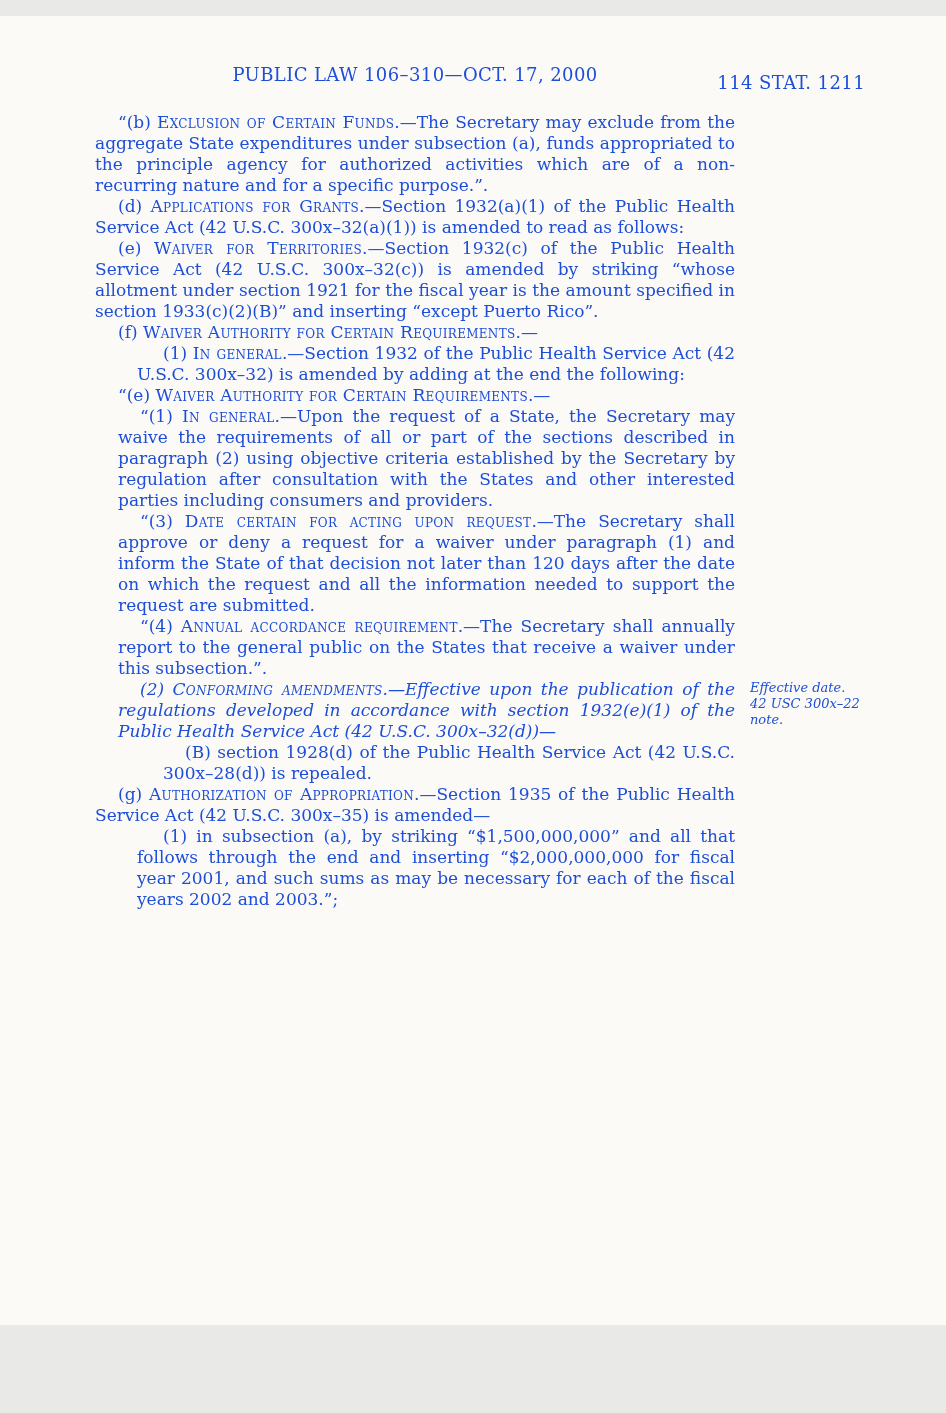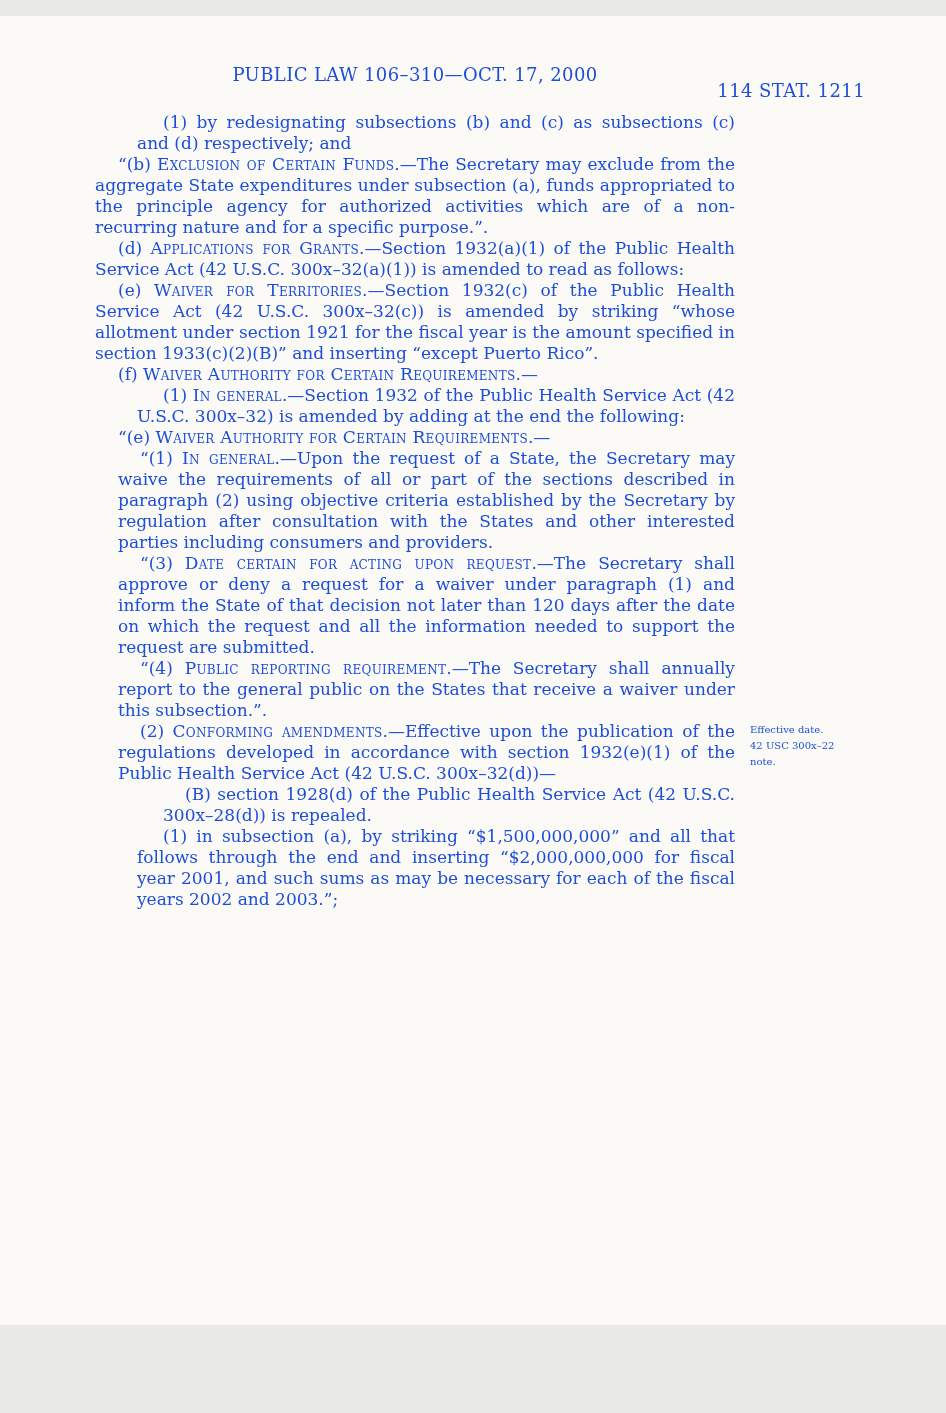--- a/index.html
+++ b/index.html
@@ -29,93 +29,93 @@
   .law-title {
     position: absolute;
     left: 0;
     top: 0;
     width: 640px;
     text-align: center;
   }
   .stat-ref {
     position: absolute;
     right: 0;
-    top: 16px;
+    top: 8px;
   }
   .doc-body { width: 640px; }
   .para {
     margin: 0;
     text-align: justify;
   }
   .l0 { margin-left: 0;    text-indent: 23px; }
   .l1 { margin-left: 42px; text-indent: 26px; }
   .l2 { margin-left: 68px; text-indent: 22px; }
   .l3 { margin-left: 90px; text-indent: 25px; }
   .lq { margin-left: 23px; text-indent: 22px; }
   .sc { font-variant: small-caps; letter-spacing: 0.3px; }
-  .note-row { position: relative; }
+  .note-row { position: relative; font-style: italic; }
   .margin-note {
     position: absolute;
     left: 655px;
     top: 1px;
     width: 125px;
-    font-size: 10px;
+    font-size: 13px;
     line-height: 16px;
     text-align: left;
     text-indent: 0;
     white-space: nowrap;
   }
   .margin-note div { text-indent: 0; }
 </style>
 </head>
 <body>
 
 <div class="page">
 
   <div class="header">
     <span class="law-title">PUBLIC LAW 106–310—OCT. 17, 2000</span>
     <span class="stat-ref">114 STAT. 1211</span>
   </div>
 
   <div class="doc-body">
 
-    <p class="para l1"><span>(1) by redesignating subsections (b) and (c) as subsections (c) and (d) respectively; and</span><span class="sc"></span><span></span></p>
 
 
     <p class="para l0"><span>“(b) </span><span class="sc">Exclusion of Certain Funds</span><span>.—The Secretary may exclude from the aggregate State expenditures under subsection (a), funds appropriated to the principle agency for authorized activities which are of a non-recurring nature and for a specific purpose.”.</span></p>
 
     <p class="para l0"><span>(d) </span><span class="sc">Applications for Grants</span><span>.—Section 1932(a)(1) of the Public Health Service Act (42 U.S.C. 300x–32(a)(1)) is amended to read as follows:</span></p>
 
 
     <p class="para l0"><span>(e) </span><span class="sc">Waiver for Territories</span><span>.—Section 1932(c) of the Public Health Service Act (42 U.S.C. 300x–32(c)) is amended by striking “whose allotment under section 1921 for the fiscal year is the amount specified in section 1933(c)(2)(B)” and inserting “except Puerto Rico”.</span></p>
 
     <p class="para l0"><span>(f) </span><span class="sc">Waiver Authority for Certain Requirements</span><span>.—</span></p>
 
     <p class="para l1"><span>(1) </span><span class="sc">In general</span><span>.—Section 1932 of the Public Health Service Act (42 U.S.C. 300x–32) is amended by adding at the end the following:</span></p>
 
     <p class="para l0"><span>“(e) </span><span class="sc">Waiver Authority for Certain Requirements</span><span>.—</span></p>
 
     <p class="para lq"><span>“(1) </span><span class="sc">In general</span><span>.—Upon the request of a State, the Secretary may waive the requirements of all or part of the sections described in paragraph (2) using objective criteria established by the Secretary by regulation after consultation with the States and other interested parties including consumers and providers.</span></p>
 
 
     <p class="para lq"><span>“(3) </span><span class="sc">Date certain for acting upon request</span><span>.—The Secretary shall approve or deny a request for a waiver under paragraph (1) and inform the State of that decision not later than 120 days after the date on which the request and all the information needed to support the request are submitted.</span></p>
 
-    <p class="para lq"><span>“(4) </span><span class="sc">Public reporting requirement</span><span>.—The Secretary shall annually report to the general public on the States that receive a waiver under this subsection.”.</span></p>
+    <p class="para lq"><span>“(4) </span><span class="sc">Annual accordance requirement</span><span>.—The Secretary shall annually report to the general public on the States that receive a waiver under this subsection.”.</span></p>
 
     <div class="note-row">
       <p class="para lq"><span>(2) </span><span class="sc">Conforming amendments</span><span>.—Effective upon the publication of the regulations developed in accordance with section 1932(e)(1) of the Public Health Service Act (42 U.S.C. 300x–32(d))—</span></p>
       <aside class="margin-note">
         <div>Effective date.</div>
         <div>42 USC 300x–22</div>
         <div>note.</div>
       </aside>
     </div>
 
 
 
 
     <p class="para l2"><span>(B) section 1928(d) of the Public Health Service Act (42 U.S.C. 300x–28(d)) is repealed.</span><span class="sc"></span><span></span></p>
 
+    <p class="para l0"><span>(g) </span><span class="sc">Authorization of Appropriation</span><span>.—Section 1935 of the Public Health Service Act (42 U.S.C. 300x–35) is amended—</span></p>
 
     <p class="para l1"><span>(1) in subsection (a), by striking “$1,500,000,000” and all that follows through the end and inserting “$2,000,000,000 for fiscal year 2001, and such sums as may be necessary for each of the fiscal years 2002 and 2003.”;</span><span class="sc"></span><span></span></p>
 
   </div>
 </div>
 
 </body></html>

